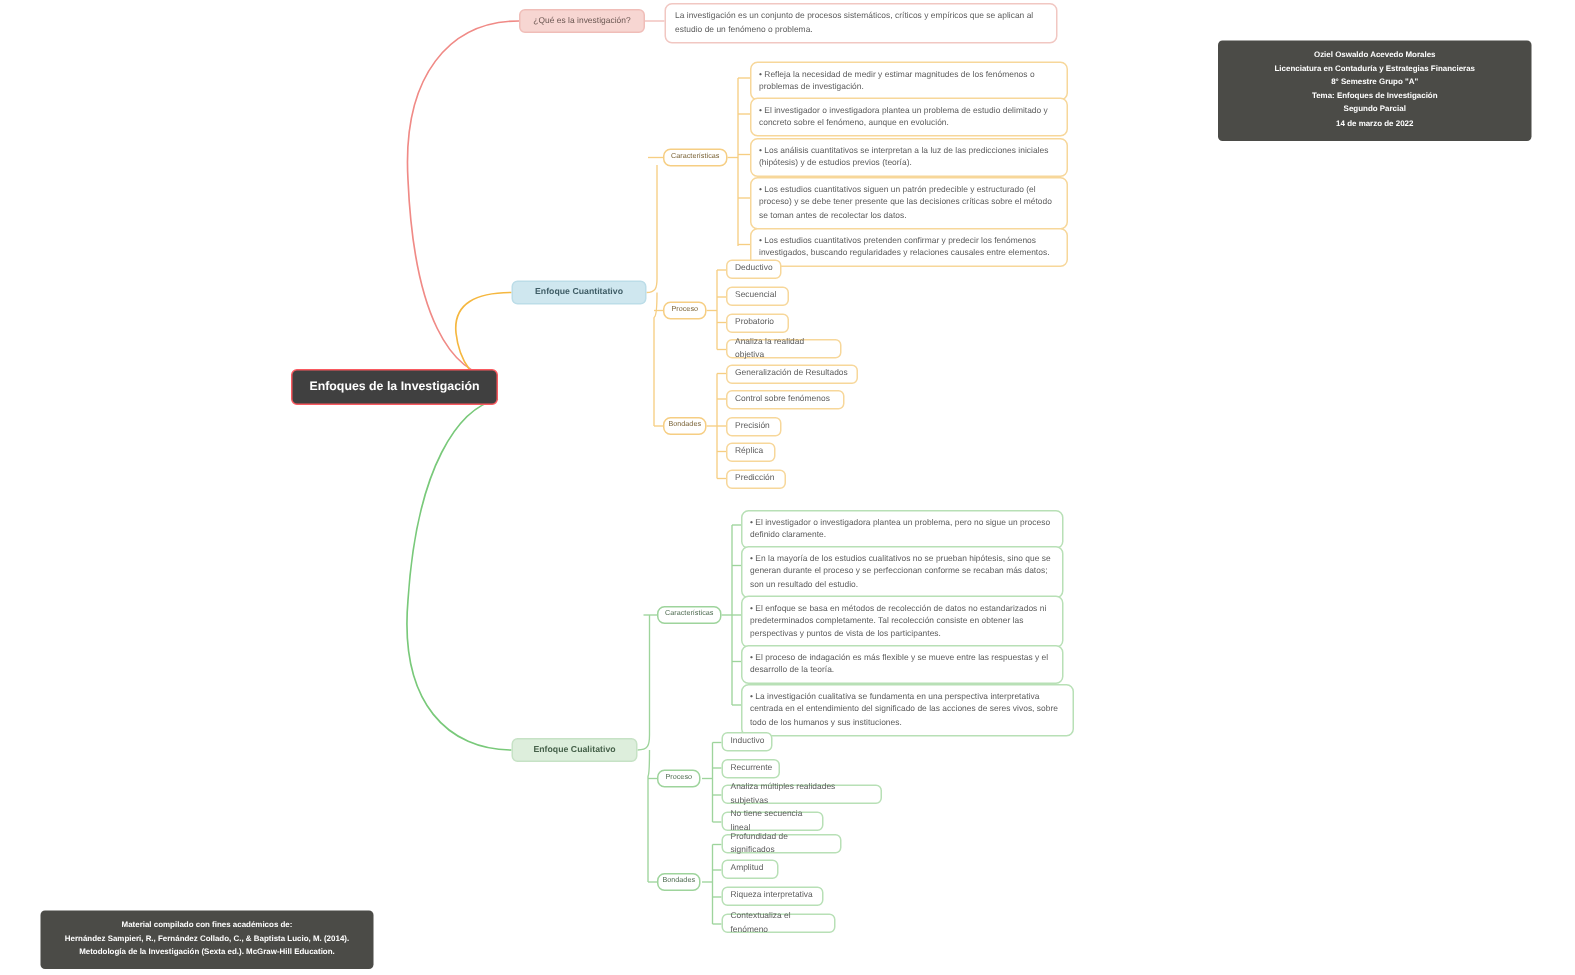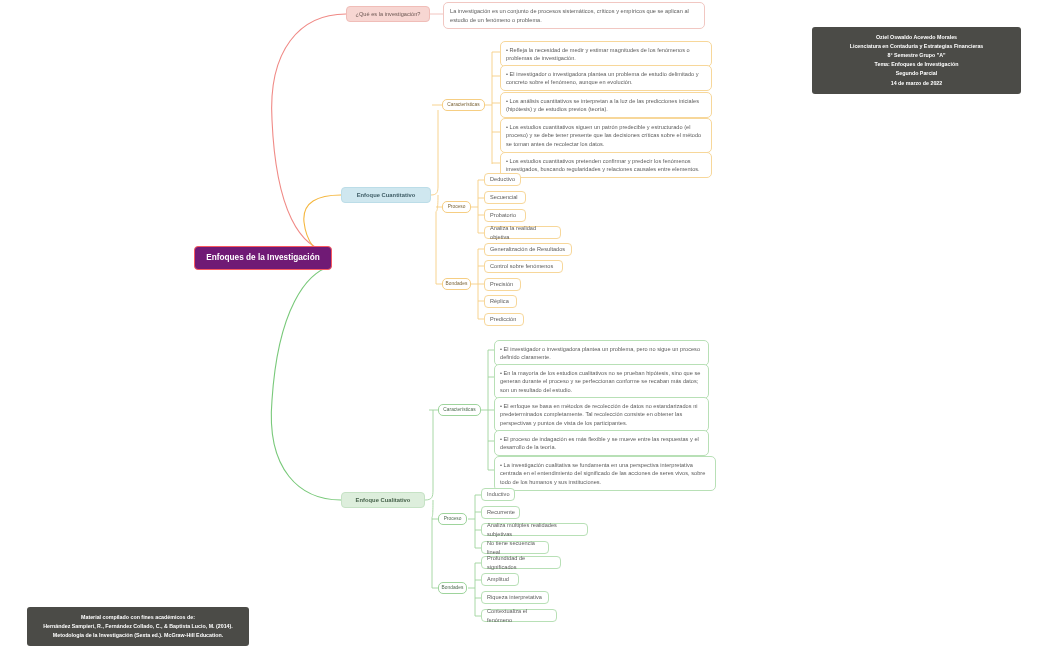--- a/index.html
+++ b/index.html
@@ -38,21 +38,21 @@
     line-height: 1.55;
     letter-spacing: 0.02px;
   }
 
   
   .root {
     left: 194px;
     top: 246px;
     width: 138px;
     height: 24px;
-    background: #701a75;
+    background: #404040;
     border: 1px solid #f9595f;
     color: #ffffff;
     font-size: 8.2px;
     font-weight: bold;
     display: flex;
     align-items: center;
     justify-content: center;
     border-radius: 4px;
     text-align: center;
   }

